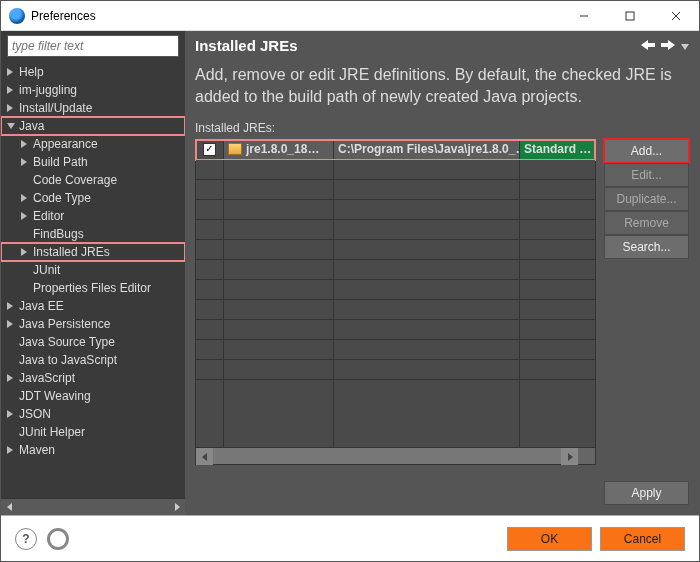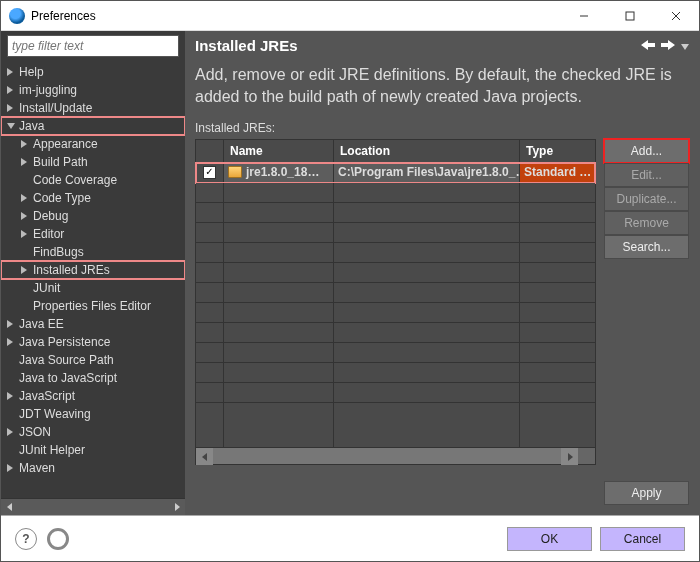--- a/index.html
+++ b/index.html
@@ -39,37 +39,37 @@
   .th { background:#4a4a4a; color:#fff; padding:4px 6px; border-right:1px solid #333; border-bottom:1px solid #333; font-weight:600; }
   .th.cb { width:28px; }
   .th.name { width:110px; }
   .th.loc { flex:1; }
   .th.type { width:75px; border-right:none;}
   .trow { display:flex; height:20px; }
   .td { border-right:1px solid #333; border-bottom:1px solid #333; padding:2px 4px; display:flex; align-items:center; overflow:hidden; white-space:nowrap; }
   .td.cb { width:28px; justify-content:center; }
   .td.name { width:110px; gap:4px; font-weight:bold; background:#5d5d5d;}
   .td.loc { flex:1; font-weight:bold; background:#5d5d5d;}
-  .td.type { width:75px; border-right:none; font-weight:bold; background:#c2410c;}
+  .td.type { width:75px; border-right:none; font-weight:bold; background:#15803d;}
   .erow .td { background: #4a4a4a; }
   .hscroll { height:17px; background:#777; display:flex; border-top:1px solid #333;}
   .hscroll .sbtn{width:17px;height:17px;background:#888;display:flex;align-items:center;justify-content:center;}
   .hscroll .track{flex:1;background:#777;}
   .hscroll .corner{width:17px;background:#666;}
 
   .btns { width:85px; display:flex; flex-direction:column; }
   .btn { height:24px; background:#6d6d6d; color:#eee; border:1px solid #4a4a4a; display:flex; align-items:center; justify-content:center; }
   .btn.hl { outline:2px solid #ee2222; outline-offset:-1px; }
   .btn.dis { color:#aaa; background:#606060;}
   .applyrow { display:flex; justify-content:flex-end; padding: 8px 10px 10px 10px; }
   .applyrow .btn { width:85px; }
 
   .footer { border-top:1px solid #aaa; height:46px; display:flex; align-items:center; padding: 0 14px; background:#fff;}
   .footer .ficon { width:22px; height:22px; border:1px solid #888; border-radius:50%; display:flex;align-items:center;justify-content:center; margin-right:10px; color:#555; font-weight:bold;}
-  .footer .ok, .footer .cancel { width:85px; height:24px; background:#c4b5fd; border:1px solid #999; display:flex;align-items:center;justify-content:center; margin-left:8px; color:#222;}
+  .footer .ok, .footer .cancel { width:85px; height:24px; background:#f97316; border:1px solid #999; display:flex;align-items:center;justify-content:center; margin-left:8px; color:#222;}
   .spacer { flex:1; }
   .jre-icon { width:14px;height:12px; background:linear-gradient(#ffd47a,#e9a63a); border:1px solid #a07020; border-radius:1px;}
   .check { width:13px;height:13px;background:#fff;border:1px solid #333;display:flex;align-items:center;justify-content:center;color:#000;font-size:10px;line-height:1;}
 </style>
 </head>
 <body>
 
 <div class="window">
 
   <div class="titlebar">
@@ -127,24 +127,20 @@
         <div class="row l1">
             <span class="noarr"></span>
             <span>Code Coverage</span>
           </div>
         <div class="row l1">
             <span class="arr arr-r"></span>
             <span>Code Type</span>
           </div>
         <div class="row l1">
             <span class="arr arr-r"></span>
-            <span>Debug</span>
-          </div>
-        <div class="row l1">
-            <span class="arr arr-r"></span>
             <span>Editor</span>
           </div>
         <div class="row l1">
             <span class="noarr"></span>
             <span>FindBugs</span>
           </div>
         <div class="row l1 hl">
             <span class="arr arr-r"></span>
             <span>Installed JREs</span>
           </div>
@@ -159,21 +155,21 @@
         <div class="row">
             <span class="arr arr-r"></span>
             <span>Java EE</span>
           </div>
         <div class="row">
             <span class="arr arr-r"></span>
             <span>Java Persistence</span>
           </div>
         <div class="row">
             <span class="noarr"></span>
-            <span>Java Source Path</span>
+            <span>Java Source Type</span>
           </div>
         <div class="row">
             <span class="noarr"></span>
             <span>Java to JavaScript</span>
           </div>
         <div class="row">
             <span class="arr arr-r"></span>
             <span>JavaScript</span>
           </div>
         <div class="row">
@@ -221,26 +217,20 @@
           <span><svg width="8" height="6">
                 <polygon points="0,0 8,0 4,6" fill="#ccc"></polygon>
               </svg></span>
         </div>
       </div>
       <div class="desc">Add, remove or edit JRE definitions. By default, the checked JRE is added to the build path of newly created Java projects.</div>
       <div class="section-label">Installed JREs:</div>
 
       <div class="jre-area">
         <div class="tablewrap">
-          <div class="thead">
-            <div class="th cb"></div>
-            <div class="th name">Name</div>
-            <div class="th loc">Location</div>
-            <div class="th type">Type</div>
-          </div>
           <div class="trow hl">
             <div class="td cb">
                 <span class="check">✓</span>
               </div>
             <div class="td name">
                 <span class="jre-icon"></span>
                 <span>jre1.8.0_18…</span>
               </div>
             <div class="td loc">C:\Program Files\Java\jre1.8.0_…</div>
             <div class="td type">Standard …</div>

